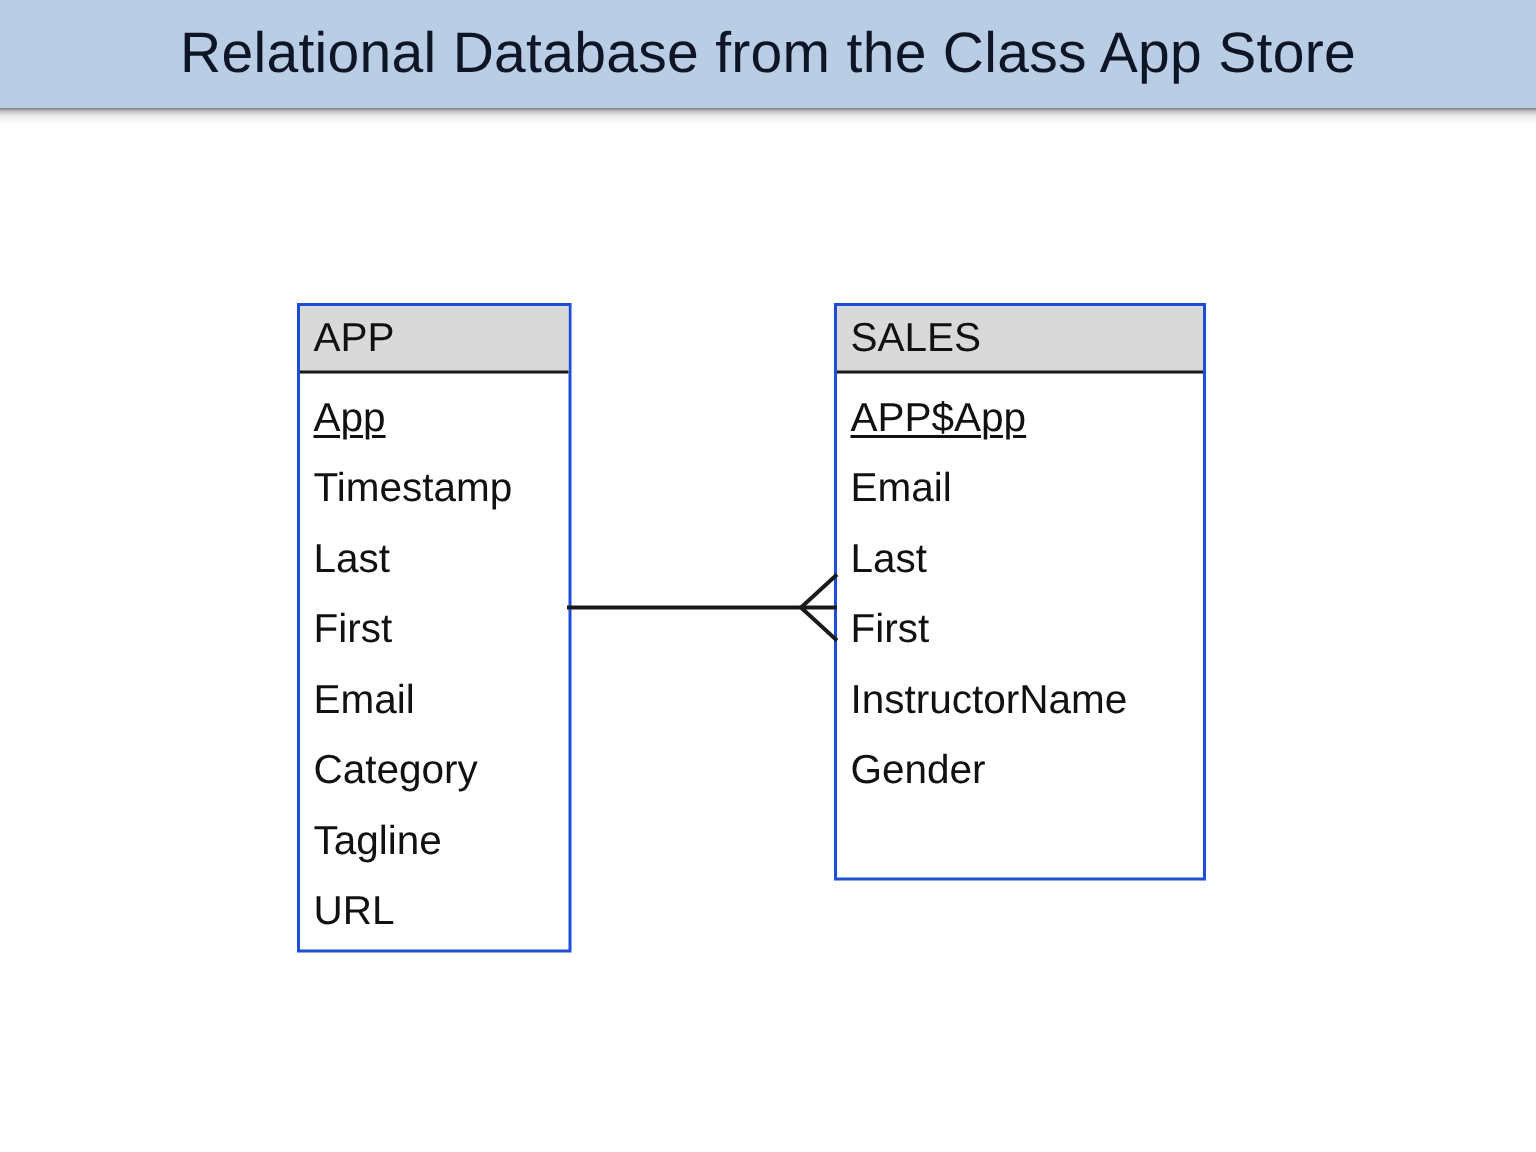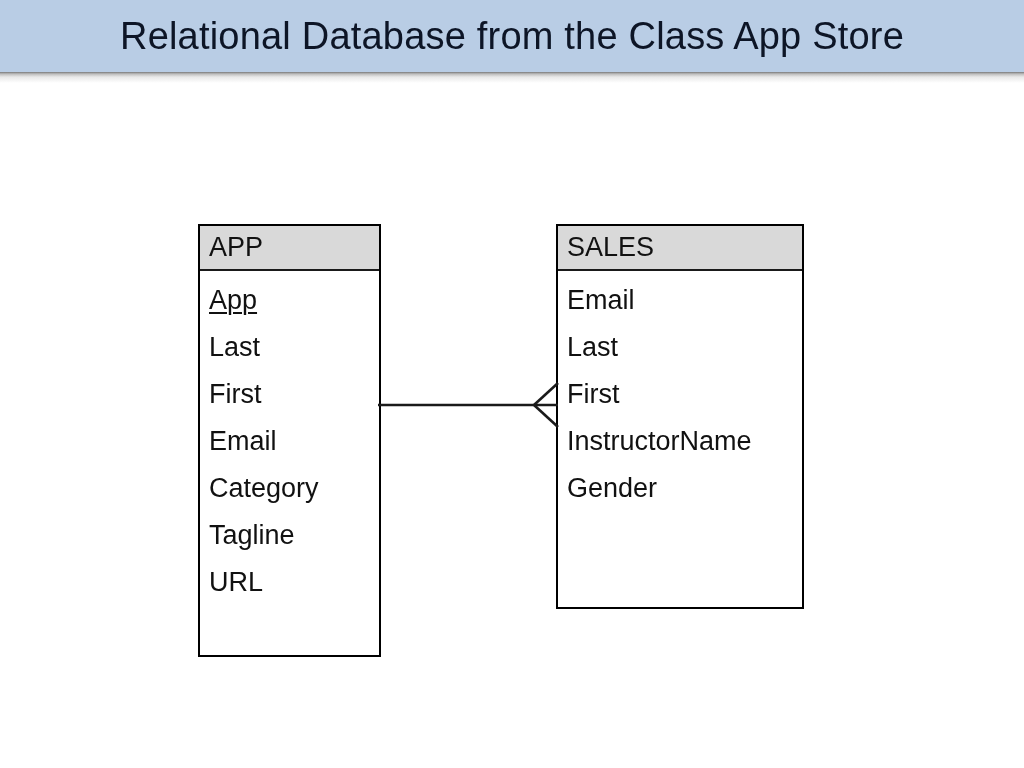--- a/index.html
+++ b/index.html
@@ -50,23 +50,22 @@
                 rgba(110,110,110,0.92) 0px,
                 rgba(150,150,150,0.62) 2px,
                 rgba(190,190,190,0.34) 5px,
                 rgba(255,255,255,0) 11px);
   }
 
   
   .entity {
     position: absolute;
     box-sizing: border-box;
-    border: 2px solid #000000;
+    border: 2px solid #1d4ed8;
     background: #ffffff;
-    margin-top: 22px;
   }
   .entity-title {
     box-sizing: border-box;
     background: #d9d9d9;
     border-bottom: 2px solid #1a1a1a;
     font-size: 27px;
     color: #111111;
     line-height: 1;
     padding: 9px 0 9px 9px;
     height: 45px;
@@ -108,32 +107,34 @@
 
 <div id="title-bar">
   <div id="title-text">Relational Database from the Class App Store</div>
 </div>
 <div id="title-shadow"></div>
 
 <div class="entity" id="entity-app">
   <div class="entity-title">APP</div>
   <div class="entity-fields">
     <div class="field key">App</div>
+    <div class="field">Timestamp</div>
     <div class="field">Last</div>
     <div class="field">First</div>
     <div class="field">Email</div>
     <div class="field">Category</div>
     <div class="field">Tagline</div>
     <div class="field">URL</div>
   </div>
 </div>
 
 <div class="entity" id="entity-sales">
   <div class="entity-title">SALES</div>
   <div class="entity-fields">
+    <div class="field key">APP$App</div>
     <div class="field">Email</div>
     <div class="field">Last</div>
     <div class="field">First</div>
     <div class="field">InstructorName</div>
     <div class="field">Gender</div>
   </div>
 </div>
 
 <svg id="relationship" viewBox="0 0 182 46" width="182" height="46" xmlns="http://www.w3.org/2000/svg">
 

